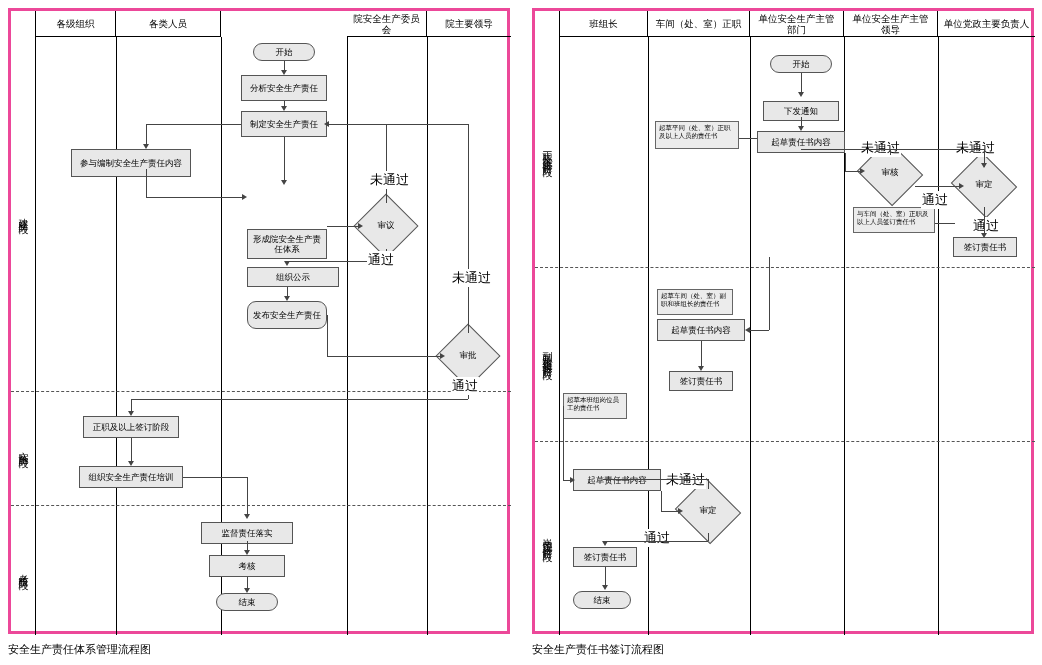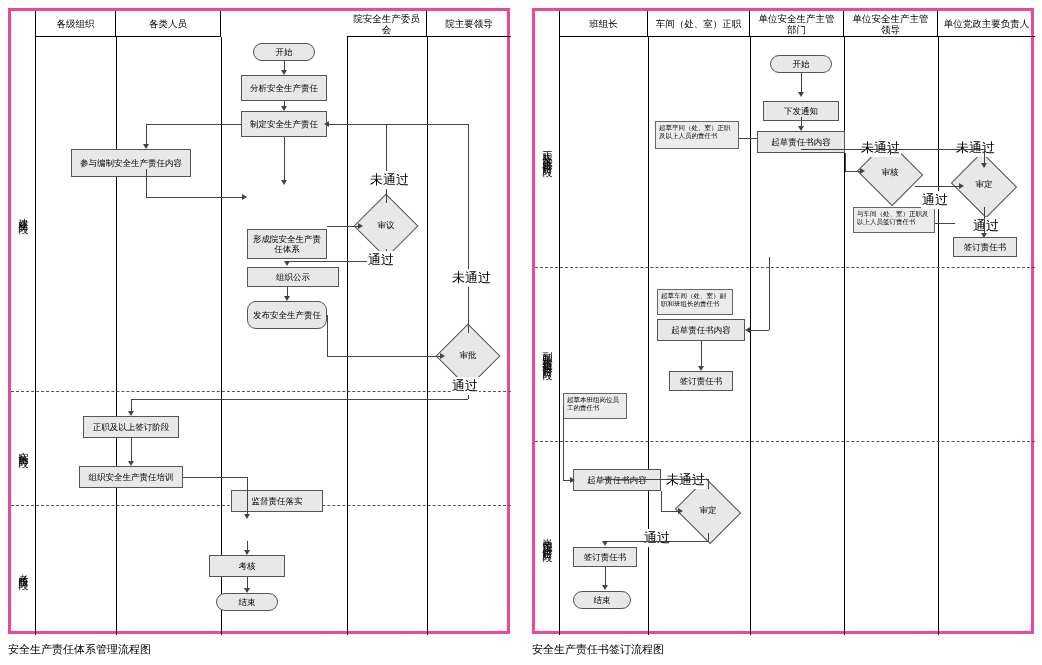--- a/index.html
+++ b/index.html
@@ -75,21 +75,21 @@
       <div class="dtxt">审议</div>
     </div>
     <div class="node" style="left:236px;top:256px;width:92px;height:20px;">组织公示</div>
     <div class="node" style="left:236px;top:290px;width:80px;height:28px;border-radius:9px;">发布安全生产责任</div>
     <div class="diamond" style="left:434px;top:322px;width:46px;height:46px;">
       <div class="dshape"></div>
       <div class="dtxt">审批</div>
     </div>
     <div class="node" style="left:72px;top:405px;width:96px;height:22px;">正职及以上签订阶段</div>
     <div class="node" style="left:68px;top:455px;width:104px;height:22px;">组织安全生产责任培训</div>
-    <div class="node" style="left:190px;top:479px;width:92px;height:22px;margin-left:30px;">监督责任落实</div>
+    <div class="node" style="left:190px;top:511px;width:92px;height:22px;">监督责任落实</div>
     <div class="node" style="left:198px;top:544px;width:76px;height:22px;">考核</div>
     <div class="node term" style="left:205px;top:582px;width:62px;height:18px;">结束</div>
 
     <div class="conn v" style="left:273px;top:50px;height:9px;"></div>
     <div class="arrow down" style="left:270px;top:59px;"></div>
 
     <div class="conn v" style="left:273px;top:90px;height:5px;"></div>
     <div class="arrow down" style="left:270px;top:95px;"></div>
 
     <div class="conn h" style="left:135px;top:113px;width:95px;"></div>

